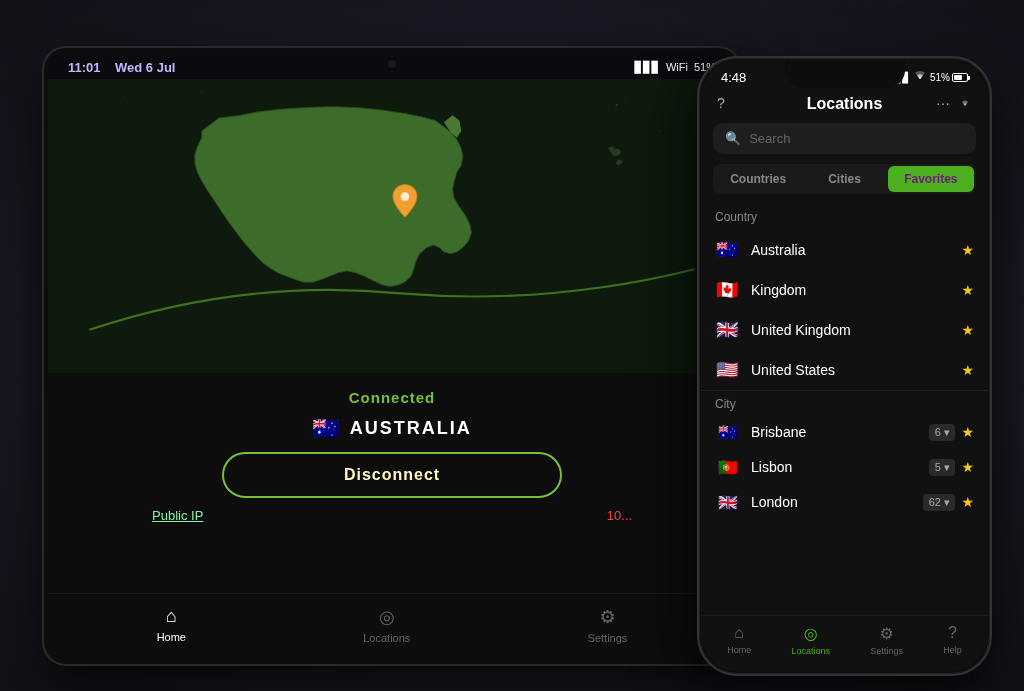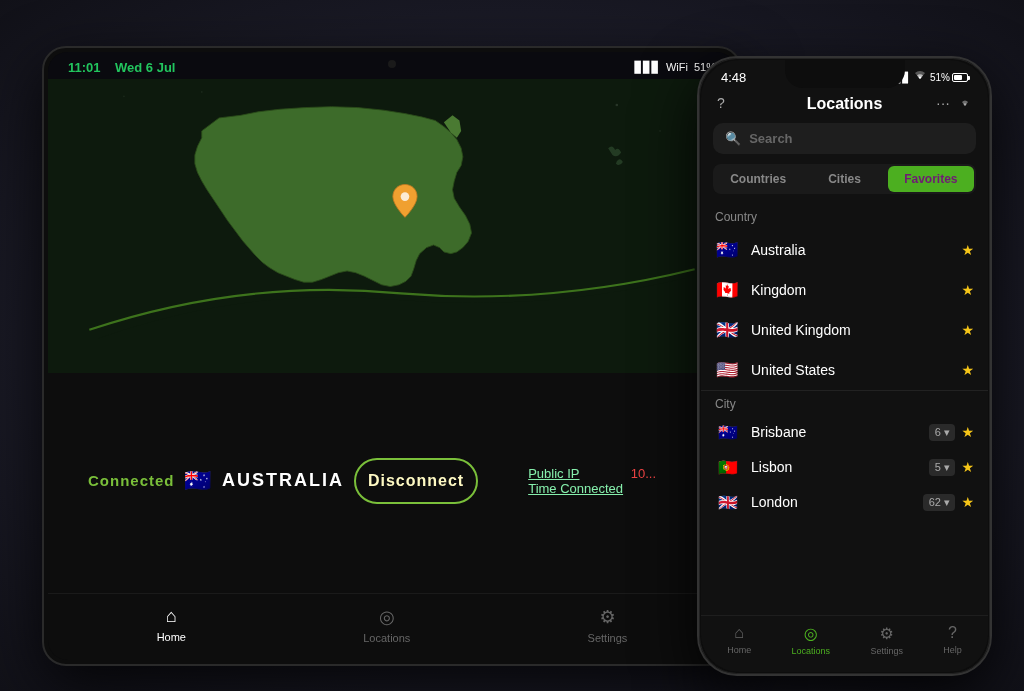--- a/index.html
+++ b/index.html
@@ -52,21 +52,21 @@
       display: flex;
       justify-content: space-between;
       align-items: center;
       padding: 8px 20px 4px;
       background: #0a0a0f;
       z-index: 10;
       position: relative;
     }
 
     .tablet-time {
-      color: #22c55e;
+      color: #c4b5fd;
       font-size: 13px;
       font-weight: 600;
     }
 
     .tablet-status-right {
       display: flex;
       align-items: center;
       gap: 6px;
       color: #fff;
       font-size: 11px;
@@ -88,21 +88,21 @@
       flex: 1;
       position: relative;
       background: #0d1a0d;
       overflow: hidden;
     }
 
     .tablet-bottom {
       background: #0d0d0d;
       padding: 16px 40px 20px;
       display: flex;
-      flex-direction: row;
+      flex-direction: column;
       align-items: center;
       gap: 10px;
       min-height: 220px;
       position: relative;
     }
 
     .connected-label {
       color: #7abf3a;
       font-size: 15px;
       font-weight: 600;
@@ -289,21 +289,20 @@
     }
 
     .search-icon-ph {
       color: #666;
       font-size: 13px;
     }
 
     .search-placeholder {
       color: #666;
       font-size: 13px;
-      font-weight: bold;
     }
 
     .tab-row {
       display: flex;
       margin: 0 12px 12px;
       background: #1a1a1a;
       border-radius: 8px;
       padding: 2px;
       gap: 0;
     }
@@ -560,24 +559,20 @@
           <span class="location-flag">🇦🇺</span>
           <span class="location-name">AUSTRALIA</span>
         </div>
 
         <button class="disconnect-btn">Disconnect</button>
 
         <div style="width:100%;max-width:560px;padding:0 20px;">
           <div class="info-row">
             <span class="info-label">Public IP</span>
             <span class="info-value">10...</span>
-          </div>
-          <div class="info-row">
-            <span class="info-label">Time Connected</span>
-            <span class="info-value"></span>
           </div>
         </div>
       </div>
 
       <div class="tablet-nav">
         <div class="nav-item active">
           <span class="nav-icon">⌂</span>
           <span>Home</span>
         </div>
         <div class="nav-item">

